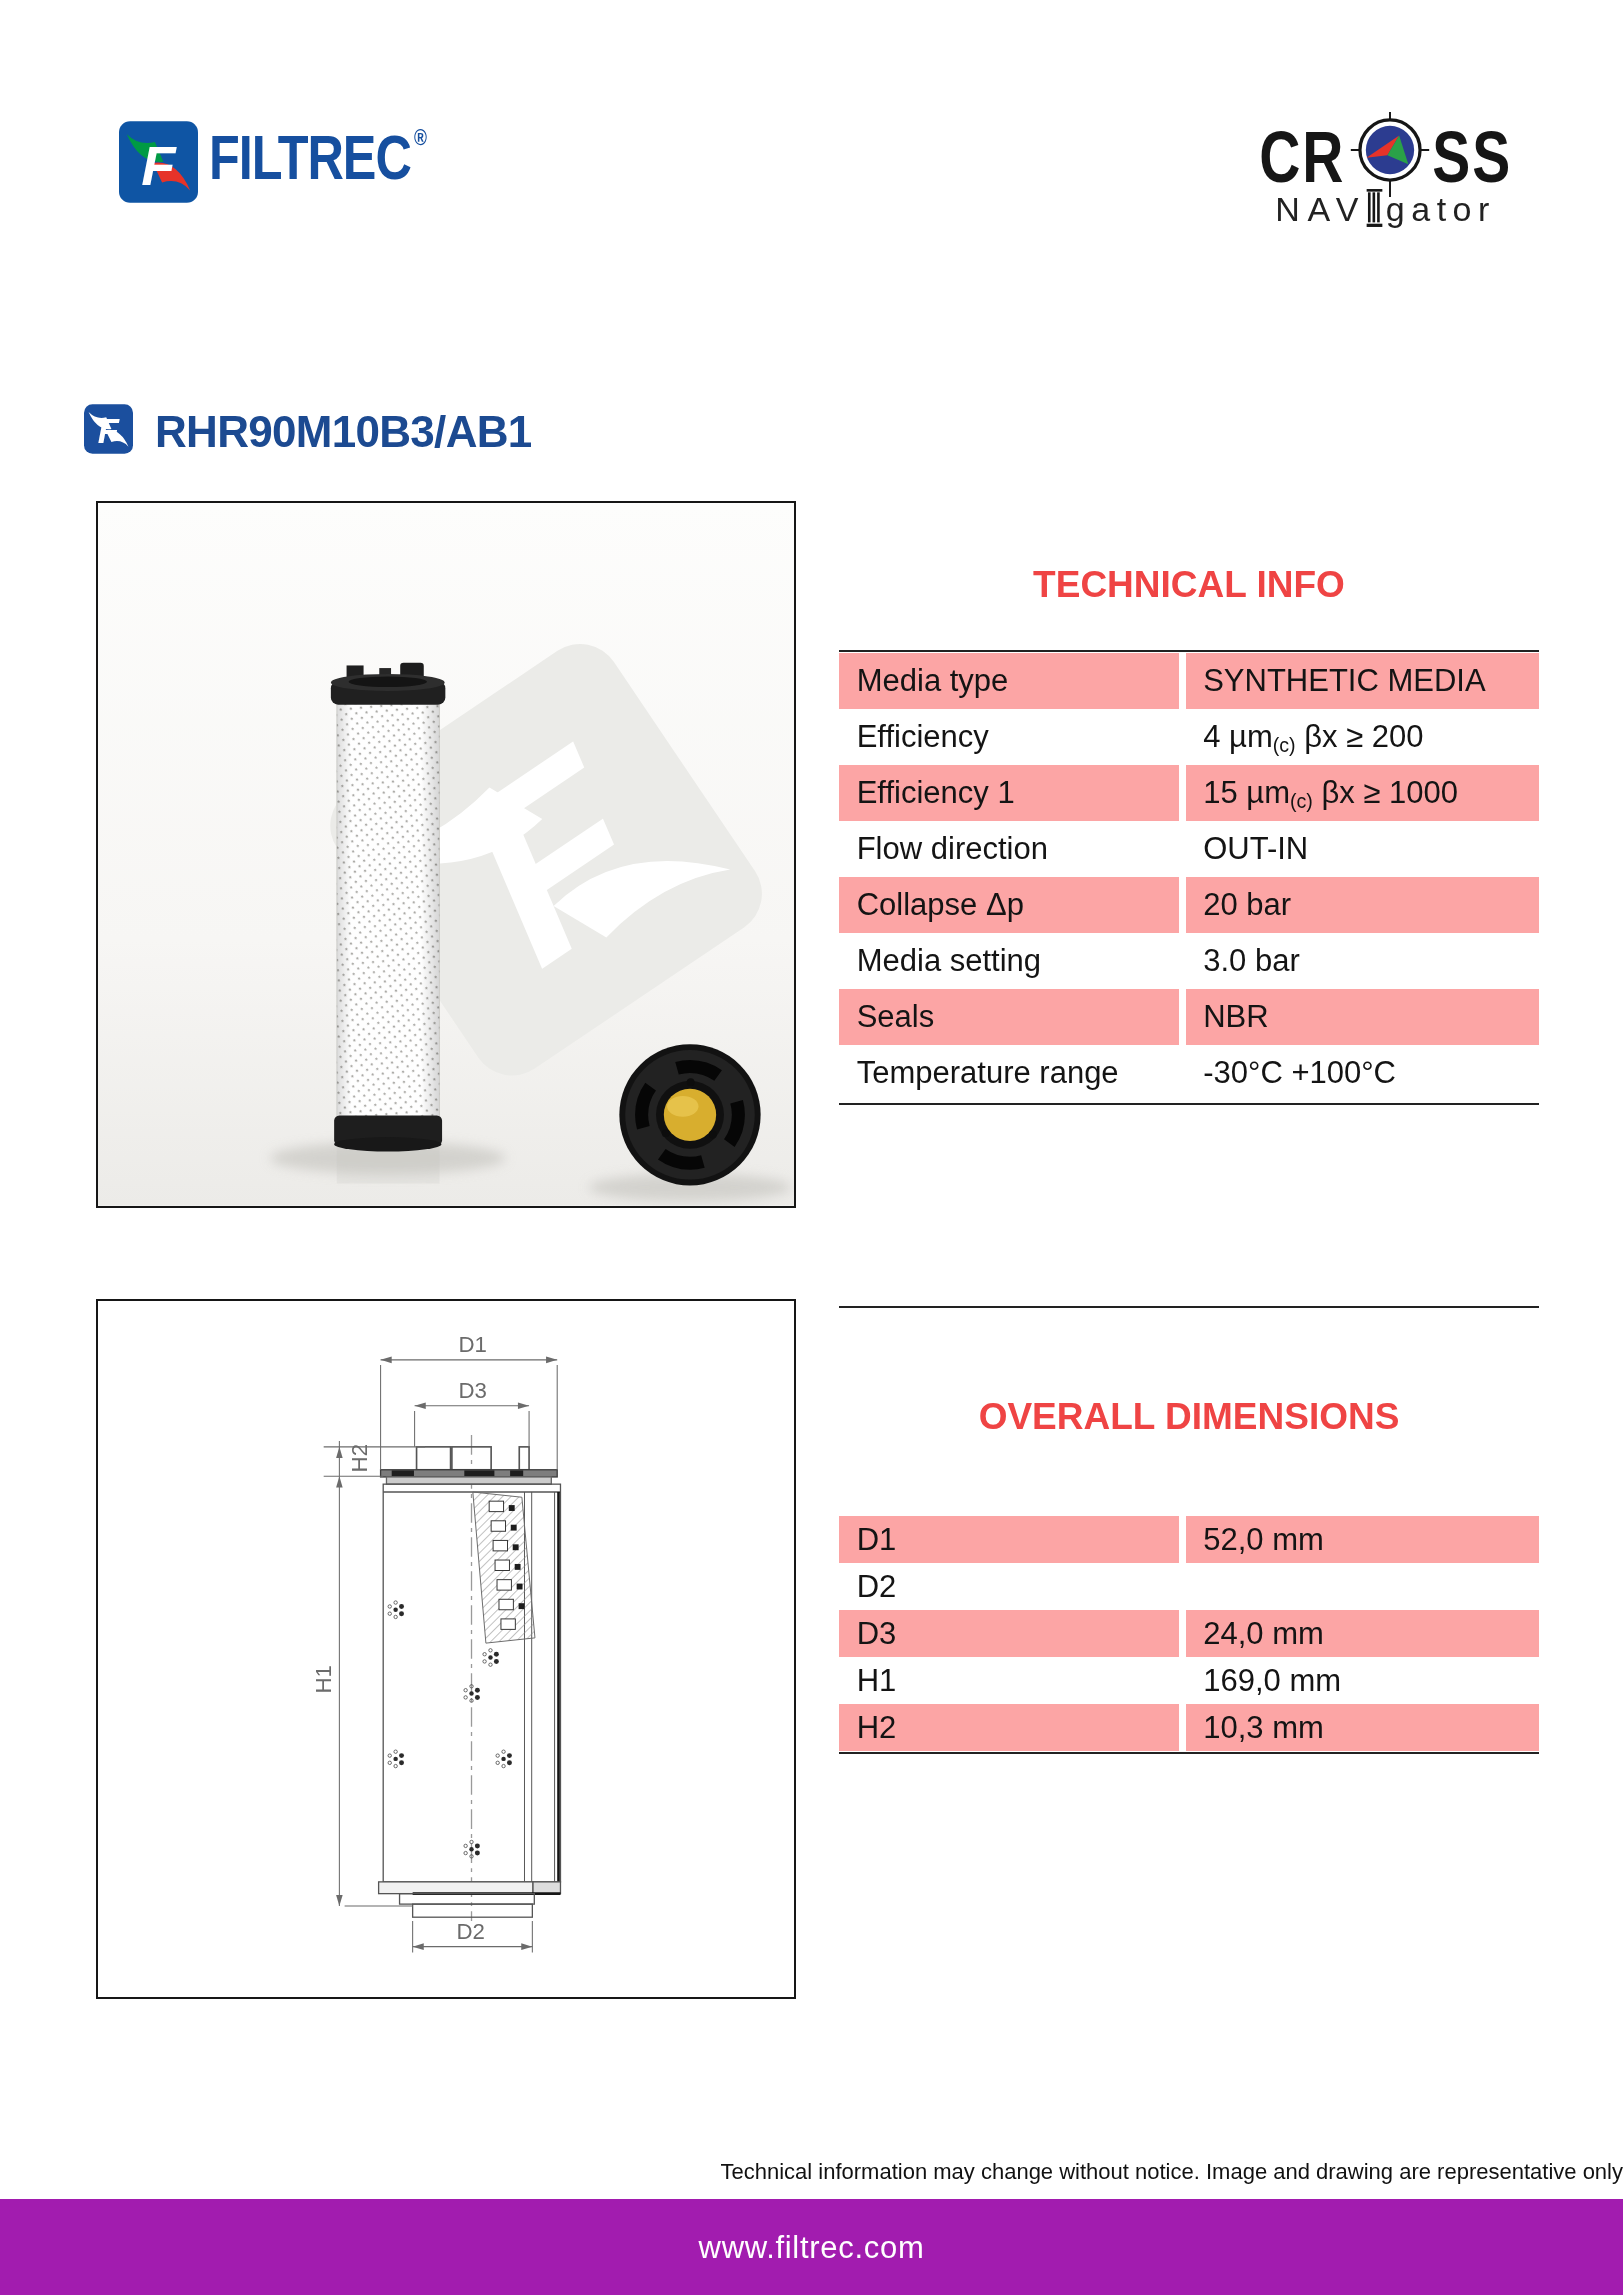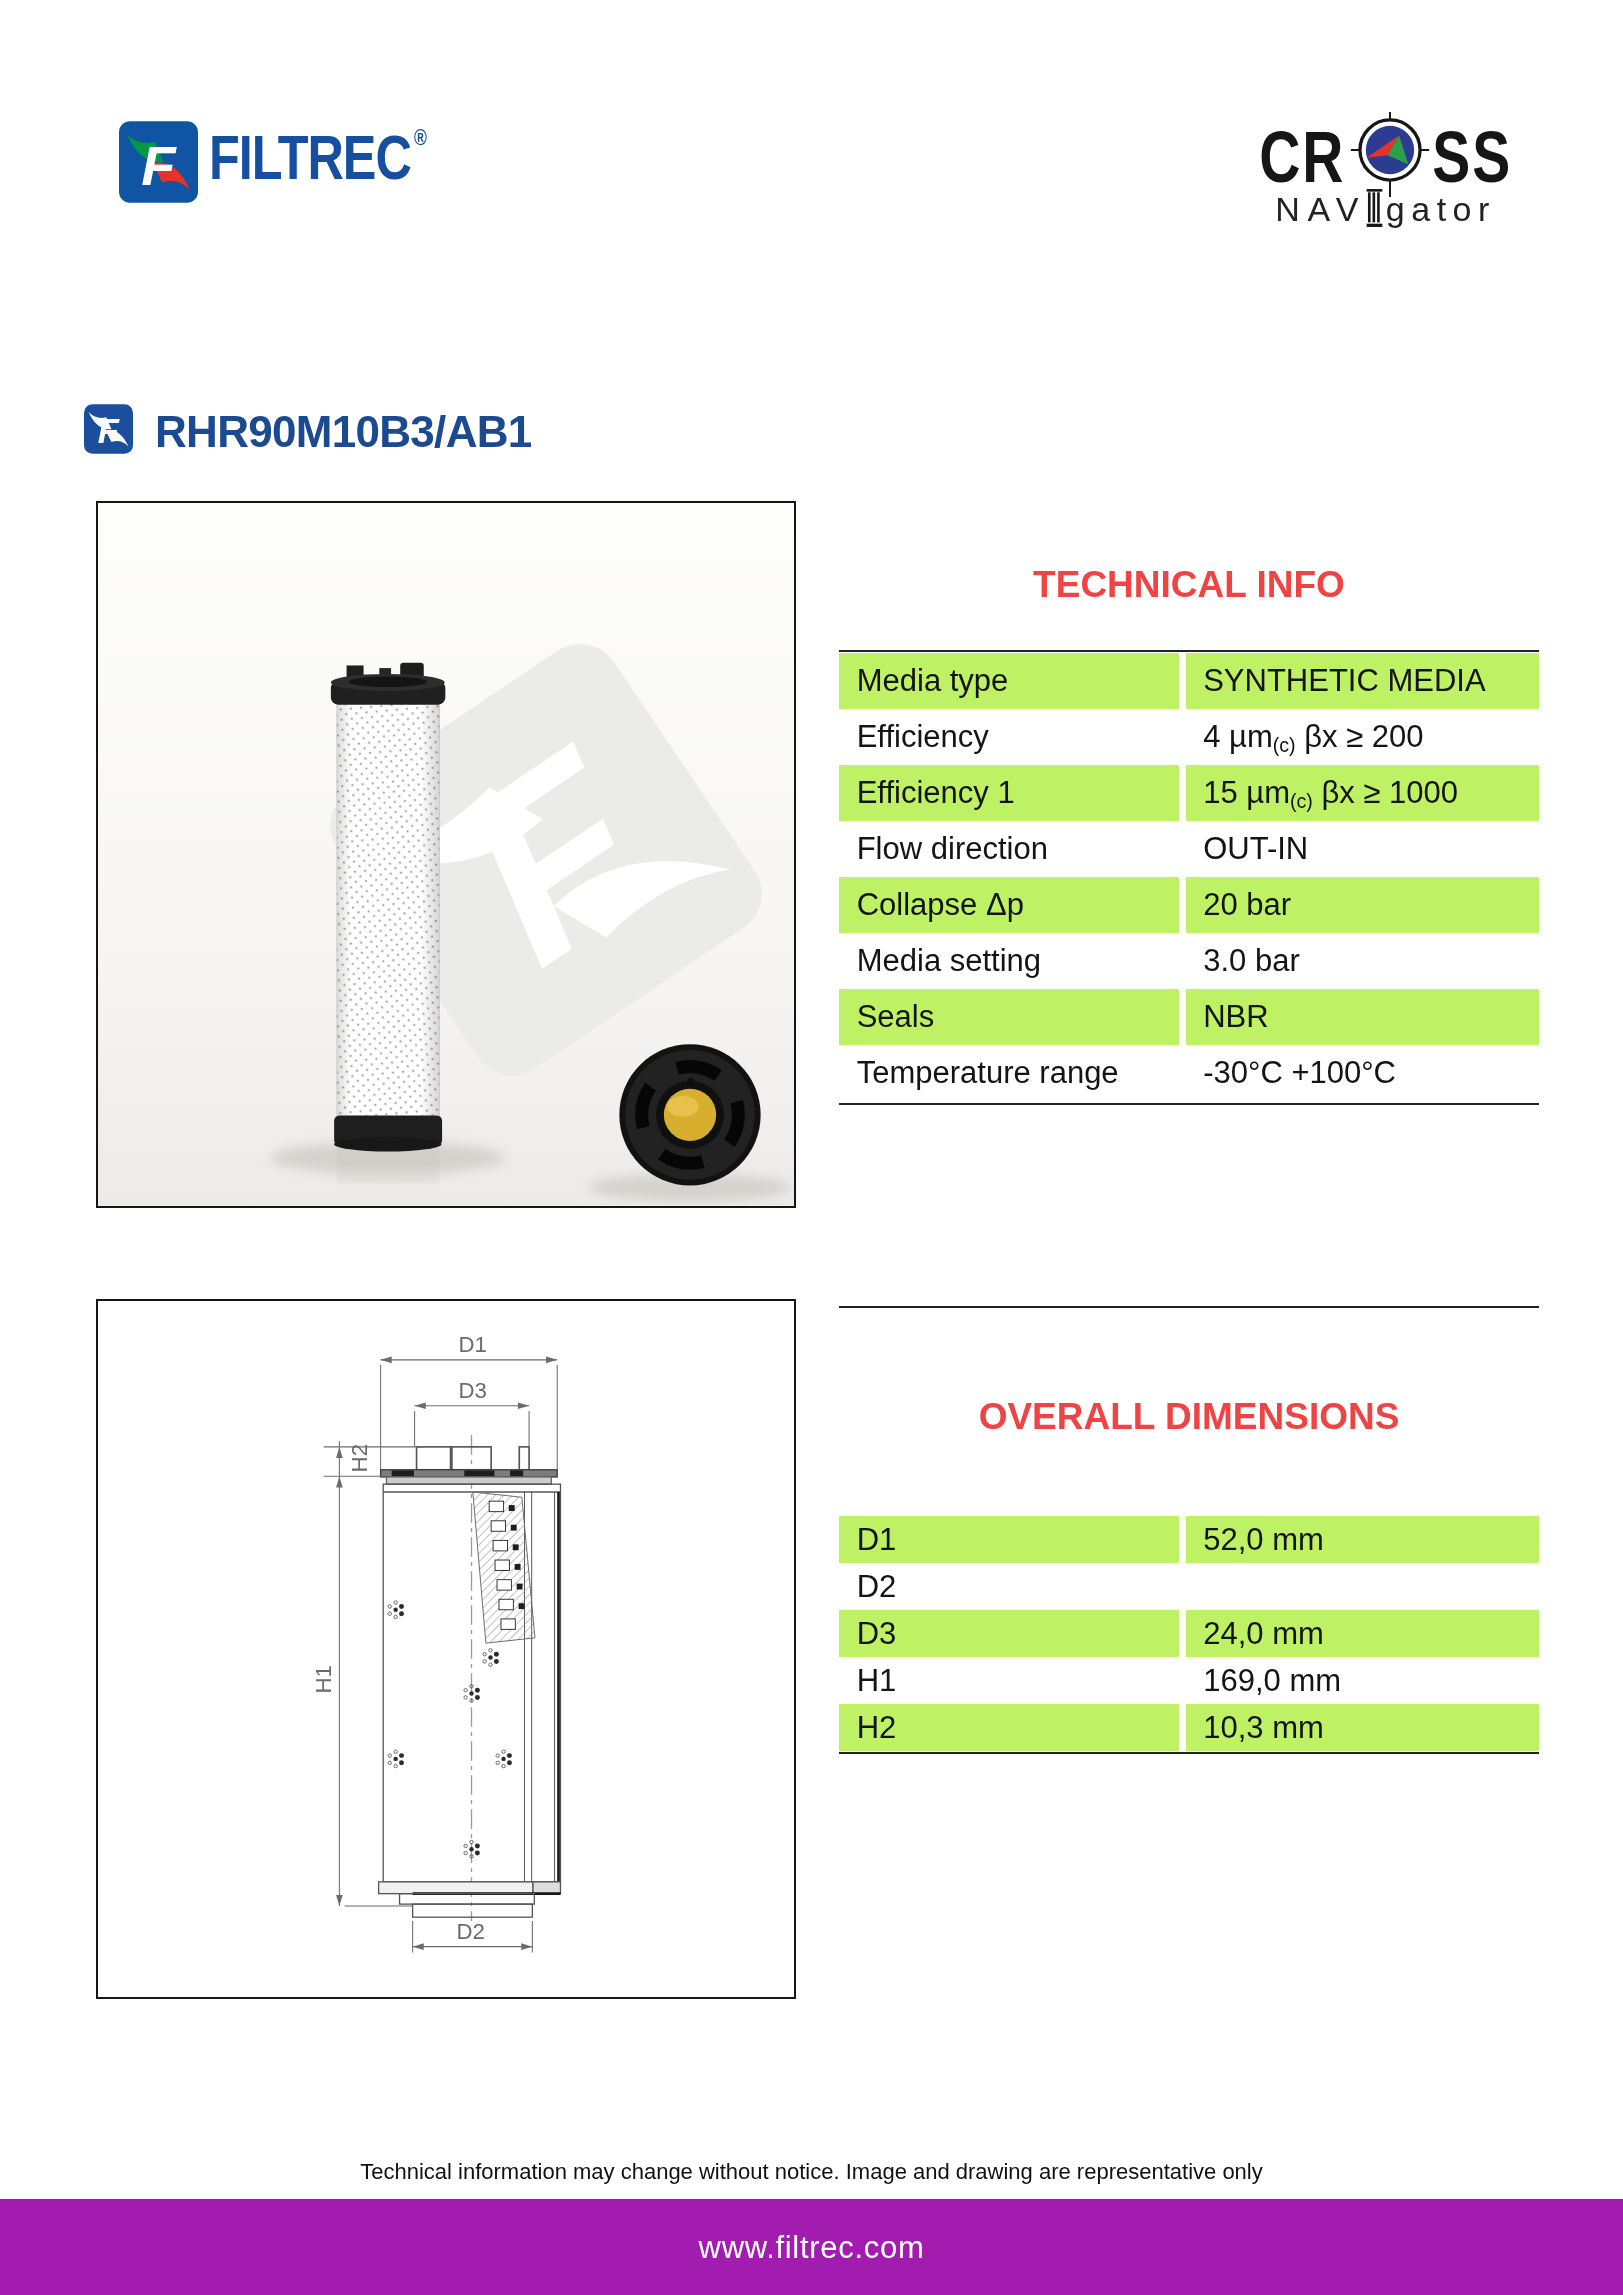--- a/index.html
+++ b/index.html
@@ -39,27 +39,27 @@
 
   .data-table{position:absolute;left:839px;width:700px;}
   #ti-table{top:653px;}
   #od-table{top:1516px;}
   .trow{display:flex;}
   #ti-table .trow{height:56px;}
   #od-table .trow{height:47px;}
   .tcell{display:flex;align-items:center;padding-left:17.7px;box-sizing:border-box;font-size:31px;color:#141414;}
   .tlabel{width:340px;margin-right:6.5px;}
   .tvalue{flex:1;}
-  .shaded .tcell{background:#bef264;}
+  .shaded .tcell{background:#fca5a5;}
   .tvalue span{white-space:pre;}
   .tvalue .sub{font-size:19.6px;margin-top:17px;}
   #ti-bottom-rule{top:1103px;} #od-bottom-rule{top:1752px;}
 
   
-  .disclaimer{position:absolute;left:0;top:2159px;width:1623px;text-align:center;
+  .disclaimer{position:absolute;left:0;top:2159px;width:1623px;text-align:right;
       font-size:22px;color:#111;}
   .footer-bar{position:absolute;left:0;top:2199px;width:1623px;height:97px;background:#a21caf;
       display:flex;align-items:center;justify-content:center;}
   .footer-url{font-size:31px;color:#ffffff;letter-spacing:0.7px;}
 
   svg text{font-family:"Liberation Sans", sans-serif;}
 </style>
 </head>
 <body>
 

